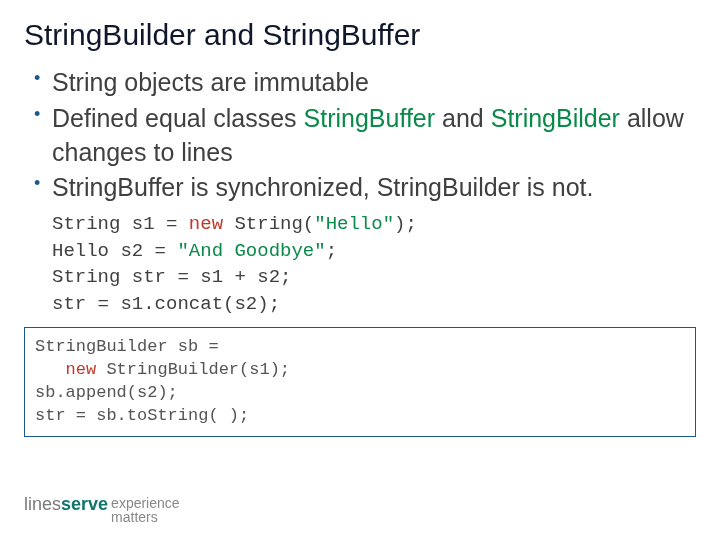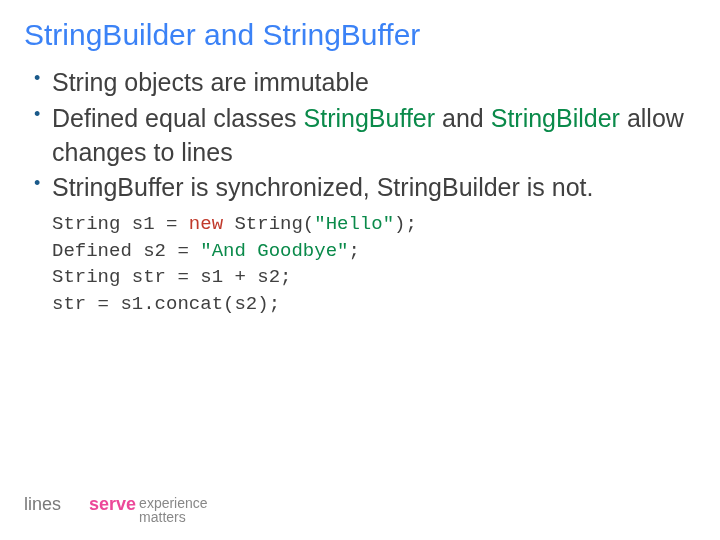--- a/index.html
+++ b/index.html
@@ -6,21 +6,21 @@
   body {
     width: 720px;
     height: 540px;
     background: #fff;
     font-family: "Segoe UI", Arial, sans-serif;
     color: #404040;
     position: relative;
     padding: 18px 24px 0 24px;
   }
   .title {
-    color: #3b82f6;
+    color: #0f172a;
     font-size: 30px;
     font-weight: 400;
     margin-bottom: 14px;
   }
   ul.bullets {
     list-style: none;
     padding-left: 6px;
     margin-bottom: 6px;
   }
   ul.bullets li {
@@ -63,21 +63,21 @@
     color: #555;
   }
   .footer {
     position: absolute;
     left: 24px;
     bottom: 16px;
     font-size: 18px;
     font-weight: 600;
   }
   .footer .soft { color: #7a7a7a; font-weight: 400; }
-  .footer .serve { color: #ec4899; font-weight: 600; margin-left: 28px; }
+  .footer .serve { color: #0f766e; font-weight: 600; }
   .footer .tag {
     display: inline-block;
     font-size: 14px;
     line-height: 1;
     color: #888;
     font-weight: 400;
     vertical-align: top;
     margin-left: 3px;
     margin-top: 2px;
   }
@@ -87,22 +87,26 @@
 
 <h1 class="title">StringBuilder and StringBuffer</h1>
 
 <ul class="bullets">
   <li>String objects are immutable</li>
   <li><span>Defined equal classes </span><span class="green">StringBuffer</span><span> and </span><span class="green">StringBilder</span><span> allow changes to lines</span></li>
   <li>StringBuffer is synchronized, StringBuilder is not.</li>
 </ul>
 
 <div class="codeblock"><span>String s1 = </span><span class="red">new</span><span> String(</span><span class="green">"Hello"</span><span>);</span>
-<span>Defined s2 = </span><span class="green">"And Goodbye"</span><span>;</span>
+<span>Hello s2 = </span><span class="green">"And Goodbye"</span><span>;</span>
 <span>String str = s1 + s2;</span>
 <span>str = s1.concat(s2);</span></div>
 
 <div class="boxes">
+  <div class="box"><span>StringBuilder sb =</span>
+<span>   </span><span class="red">new</span><span> StringBuilder(s1);</span>
+<span>sb.append(s2);</span>
+<span>str = sb.toString( );</span></div>
 </div>
 
 <div class="footer">
   <span class="soft">lines</span><span class="serve">serve</span><span class="tag"><span>experience</span><br><span>matters</span></span>
 </div>
 
 </body></html>

